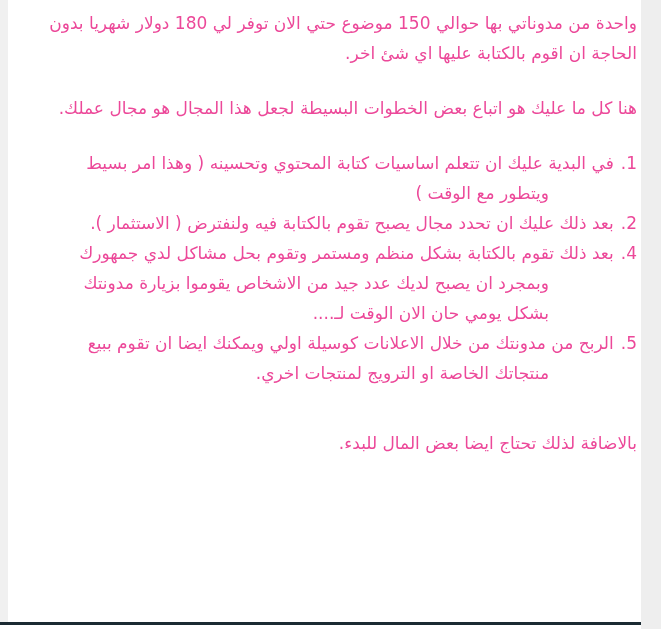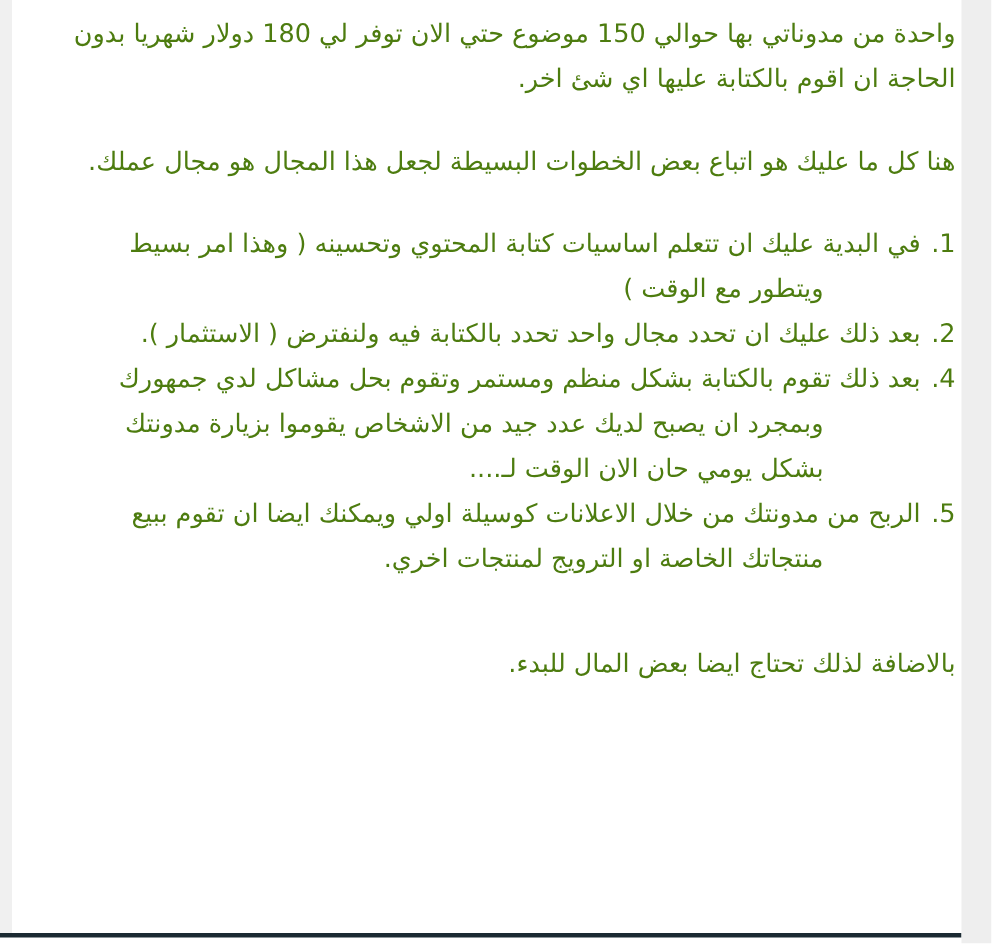--- a/index.html
+++ b/index.html
@@ -32,21 +32,21 @@
     width: 641px; height: 3px;
     background: #1b2a32;
   }
   .content {
     position: absolute;
     top: 0; right: 20px;
     width: 633px; height: 464px;
     padding: 8px 4px 0 37px;
     direction: rtl;
     text-align: right;
-    color: #4d7c0f;
+    color: #ec4899;
     font-size: 17px;
     line-height: 30px;
     overflow: hidden;
   }
   .para { margin-bottom: 25px; }
   .steps-list { margin-bottom: 40px; }
   .step {
     padding-right: 88px;
     text-indent: -88px;
   }
@@ -64,21 +64,21 @@
 
     <p class="para">واحدة من مدوناتي بها حوالي 150 موضوع حتي الان توفر لي 180 دولار شهريا بدون الحاجة ان اقوم بالكتابة عليها اي شئ اخر.</p>
 
     <p class="para">هنا كل ما عليك هو اتباع بعض الخطوات البسيطة لجعل هذا المجال هو مجال عملك.</p>
 
     <div class="steps-list">
       <div class="step">
         <span class="step-marker">1.</span><span class="step-text">في البدية عليك ان تتعلم اساسيات كتابة المحتوي وتحسينه ( وهذا امر بسيط ويتطور مع الوقت )</span>
       </div>
       <div class="step">
-        <span class="step-marker">2.</span><span class="step-text">بعد ذلك عليك ان تحدد مجال واحد تحدد بالكتابة فيه ولنفترض ( الاستثمار ).</span>
+        <span class="step-marker">2.</span><span class="step-text">بعد ذلك عليك ان تحدد مجال يصبح تقوم بالكتابة فيه ولنفترض ( الاستثمار ).</span>
       </div>
       <div class="step">
         <span class="step-marker">4.</span><span class="step-text">بعد ذلك تقوم بالكتابة بشكل منظم ومستمر وتقوم بحل مشاكل لدي جمهورك وبمجرد ان يصبح لديك عدد جيد من الاشخاص يقوموا بزيارة مدونتك بشكل يومي حان الان الوقت لـ....</span>
       </div>
       <div class="step">
         <span class="step-marker">5.</span><span class="step-text">الربح من مدونتك من خلال الاعلانات كوسيلة اولي ويمكنك ايضا ان تقوم ببيع منتجاتك الخاصة او الترويج لمنتجات اخري.</span>
       </div>
     </div>
 
 

